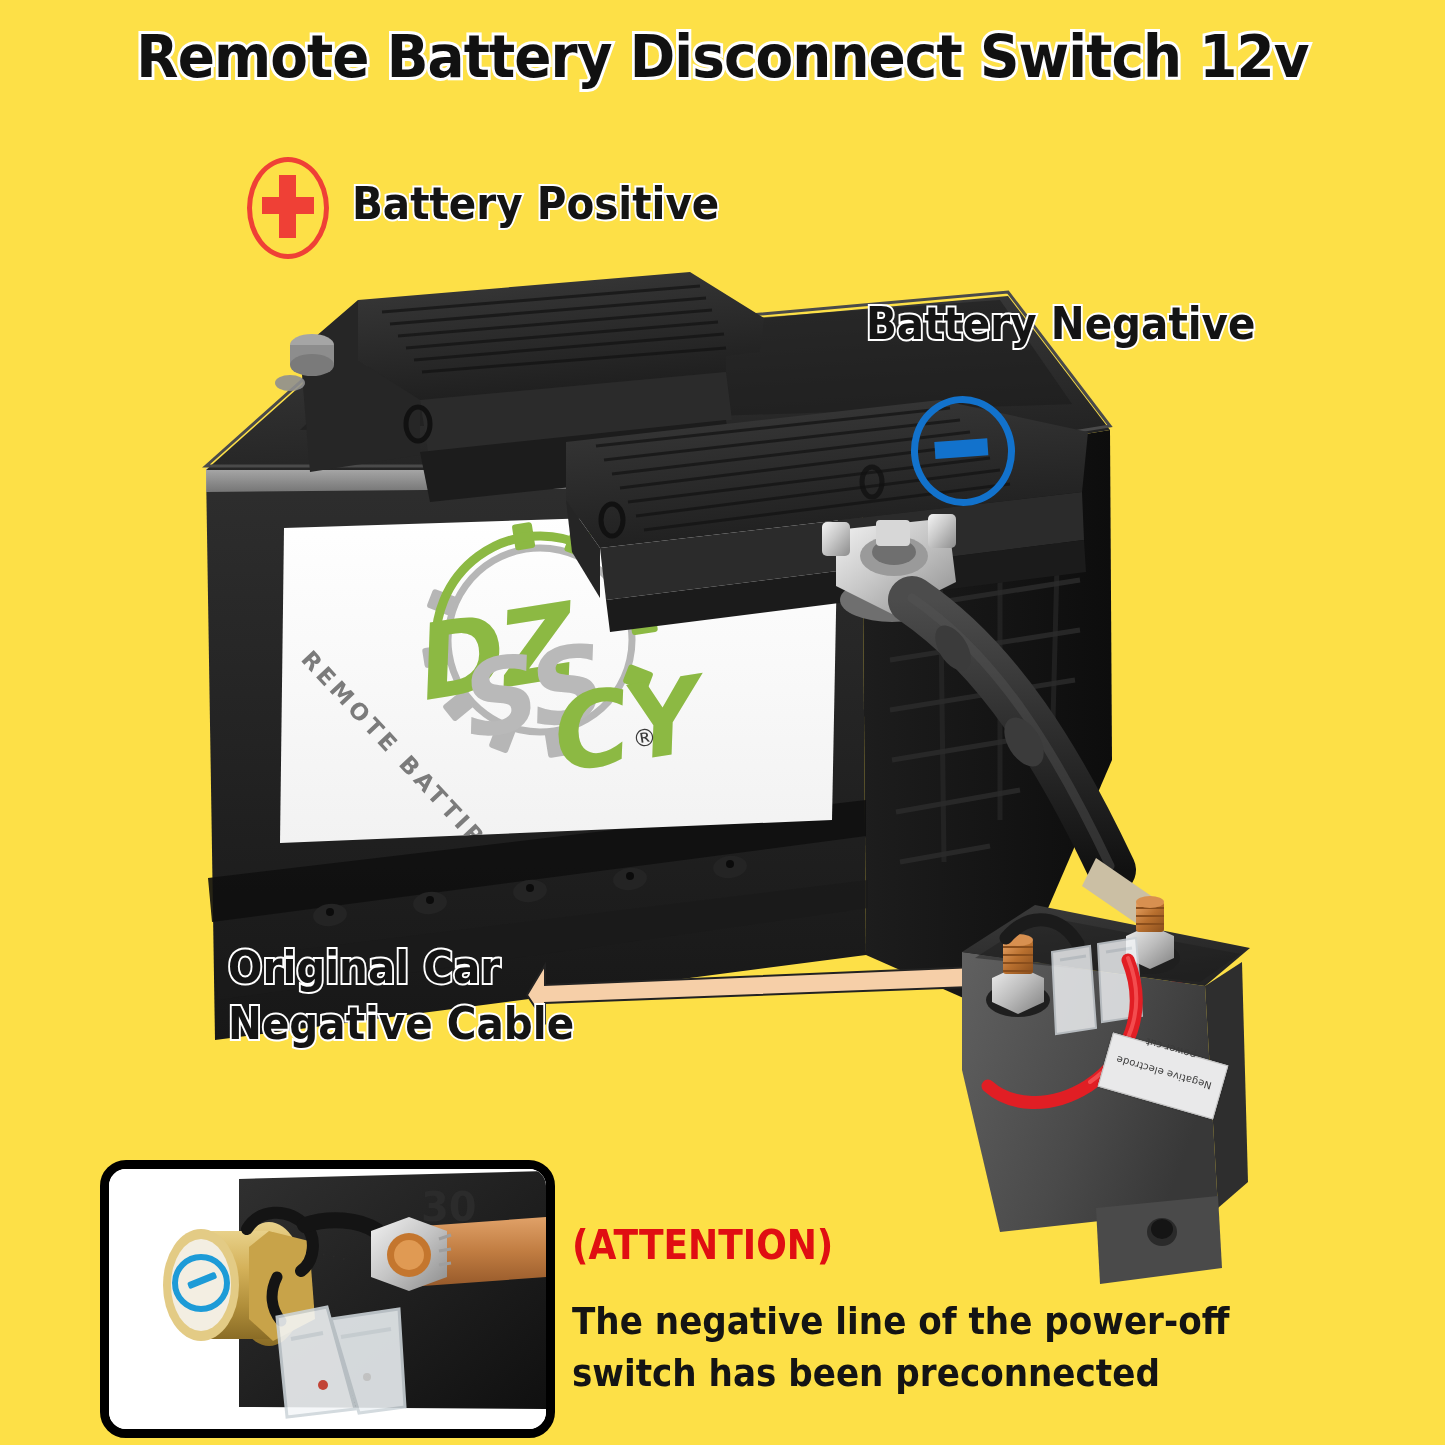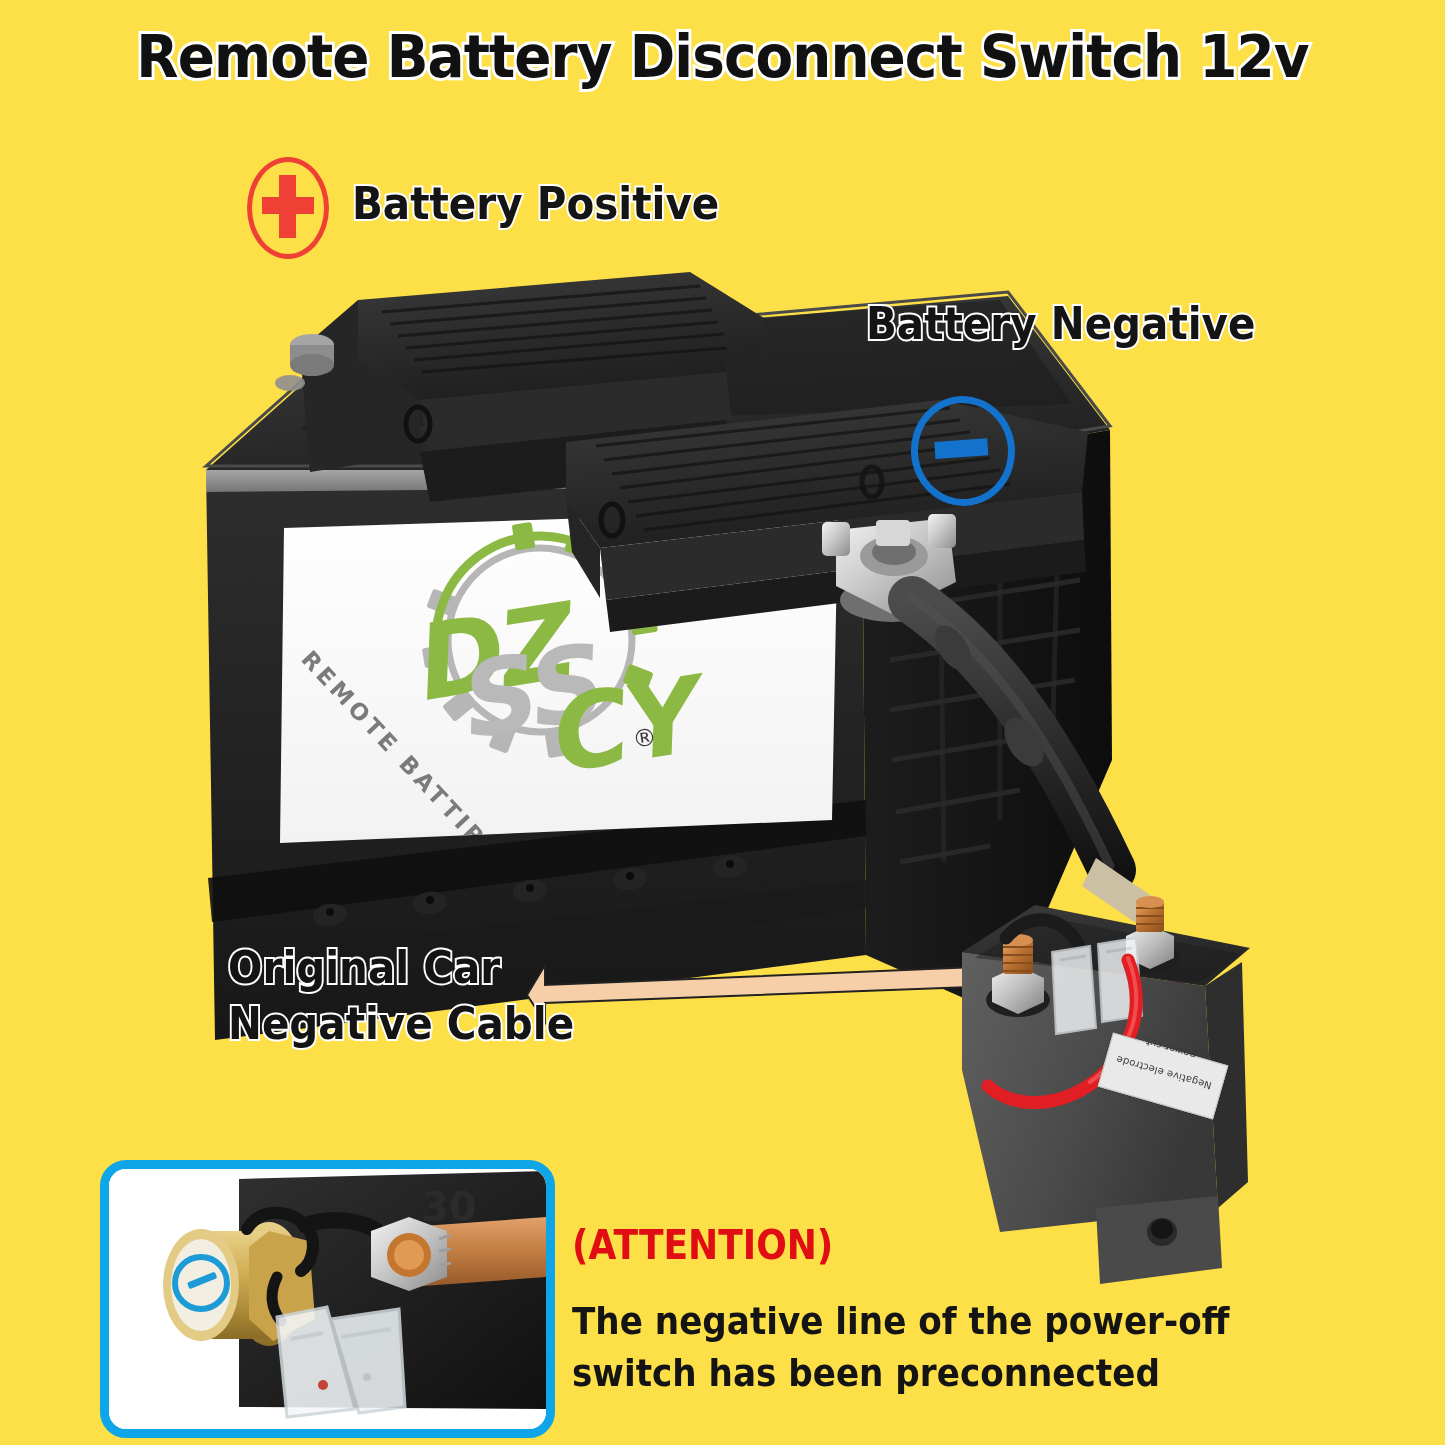--- a/index.html
+++ b/index.html
@@ -106,21 +106,21 @@
     line-height: 13px;
     padding-top: 12px;
     letter-spacing: .2px;
   }
 
   
   .inset {
     position: absolute;
     left: 100px; top: 1160px;
     width: 455px; height: 278px;
-    border: 9px solid #0ea5e9;
+    border: 9px solid #000000;
     border-radius: 26px;
     background: #ffffff;
     overflow: hidden;
     box-sizing: border-box;
   }
 
   
   #attention {
     position: absolute;
     left: 572px; top: 1222px;

